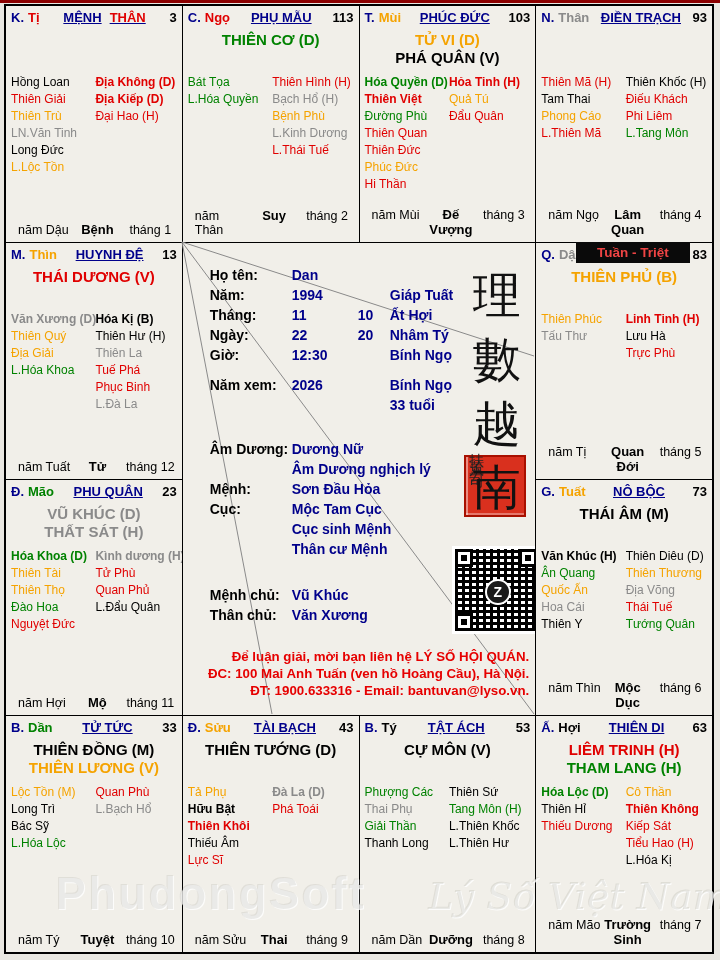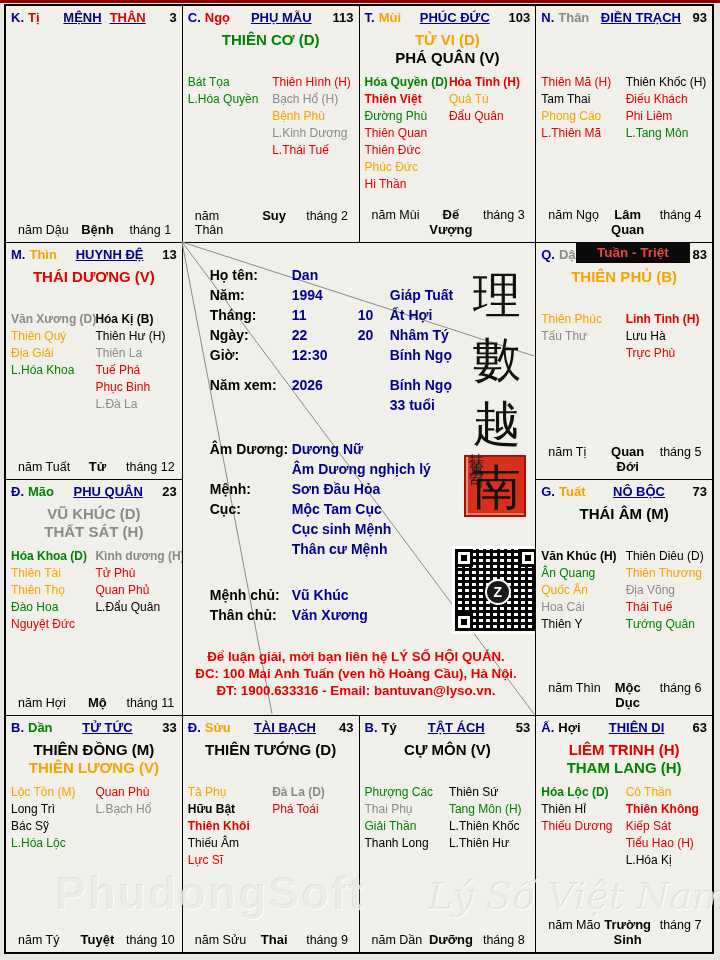--- a/index.html
+++ b/index.html
@@ -37,21 +37,21 @@
   
   .c-red{color:#e00000;} .c-orange{color:#f5a300;} .c-green{color:#008200;}
   .c-gray{color:#8a8a8a;} .c-black{color:#000;} .c-navy{color:#00008b;}
 
   
   .info{position:absolute;left:27px;top:22px;z-index:3;font-size:14px;font-weight:bold;line-height:20px;}
   .irow{display:flex;white-space:nowrap;}
   .ilabel{display:inline-block;min-width:82px;color:#000;}
   .iv1{display:inline-block;min-width:66px;}
   .iv2{display:inline-block;min-width:32px;}
-  .contact{position:absolute;left:0;right:6px;bottom:16px;z-index:3;text-align:center;
+  .contact{position:absolute;left:0;right:6px;bottom:16px;z-index:3;text-align:right;
     color:#e60000;font-weight:bold;font-size:13.3px;line-height:17px;white-space:nowrap;}
   .calli{position:absolute;left:284px;top:20px;width:60px;z-index:3;text-align:center;
     font-family:"DejaVu Serif","Liberation Serif",serif;font-size:48px;line-height:64px;color:#111;}
   .seal-wrap{position:relative;height:70px;}
   .seal-bg{position:absolute;left:-3px;top:0;width:62px;height:62px;background:#d9301e;
     border:2px solid #a81000;box-sizing:border-box;
     background-image:linear-gradient(90deg,rgba(255,255,255,.45) 0 2px,transparent 2px 12px),
                      linear-gradient(0deg,rgba(255,255,255,.35) 0 2px,transparent 2px 14px);}
   .seal-char{position:relative;z-index:1;}
   .calli-side{position:absolute;left:-22px;top:178px;writing-mode:vertical-rl;
@@ -83,20 +83,35 @@
 
 <div class="grid">
   <div class="cell">
       <div class="chead">
         <span class="stem">K.</span>
         <span class="branch c-red">Tị</span>
         <span class="pname"><span class="c-navy">MỆNH</span><span class="p2 c-red">THÂN</span></span>
         <span class="num">3</span>
       </div>
       <div class="mains"></div>
+      <div class="scols">
+        <div class="scol">
+          <div class="star c-black">Hồng Loan</div>
+          <div class="star c-red">Thiên Giải</div>
+          <div class="star c-orange">Thiên Trù</div>
+          <div class="star c-gray">LN.Văn Tinh</div>
+          <div class="star c-black">Long Đức</div>
+          <div class="star c-orange">L.Lộc Tồn</div>
+        </div>
+        <div class="scol">
+          <div class="star c-red b">Địa Không (D)</div>
+          <div class="star c-red b">Địa Kiếp (D)</div>
+          <div class="star c-red">Đại Hao (H)</div>
+        </div>
+      </div>
       <div class="cfoot">
         <span class="fy">năm Dậu</span>
         <span class="fs">Bệnh</span>
         <span class="fm">tháng 1</span>
       </div>
     </div>
   <div class="cell">
       <div class="chead">
         <span class="stem">C.</span>
         <span class="branch c-red">Ngọ</span>

